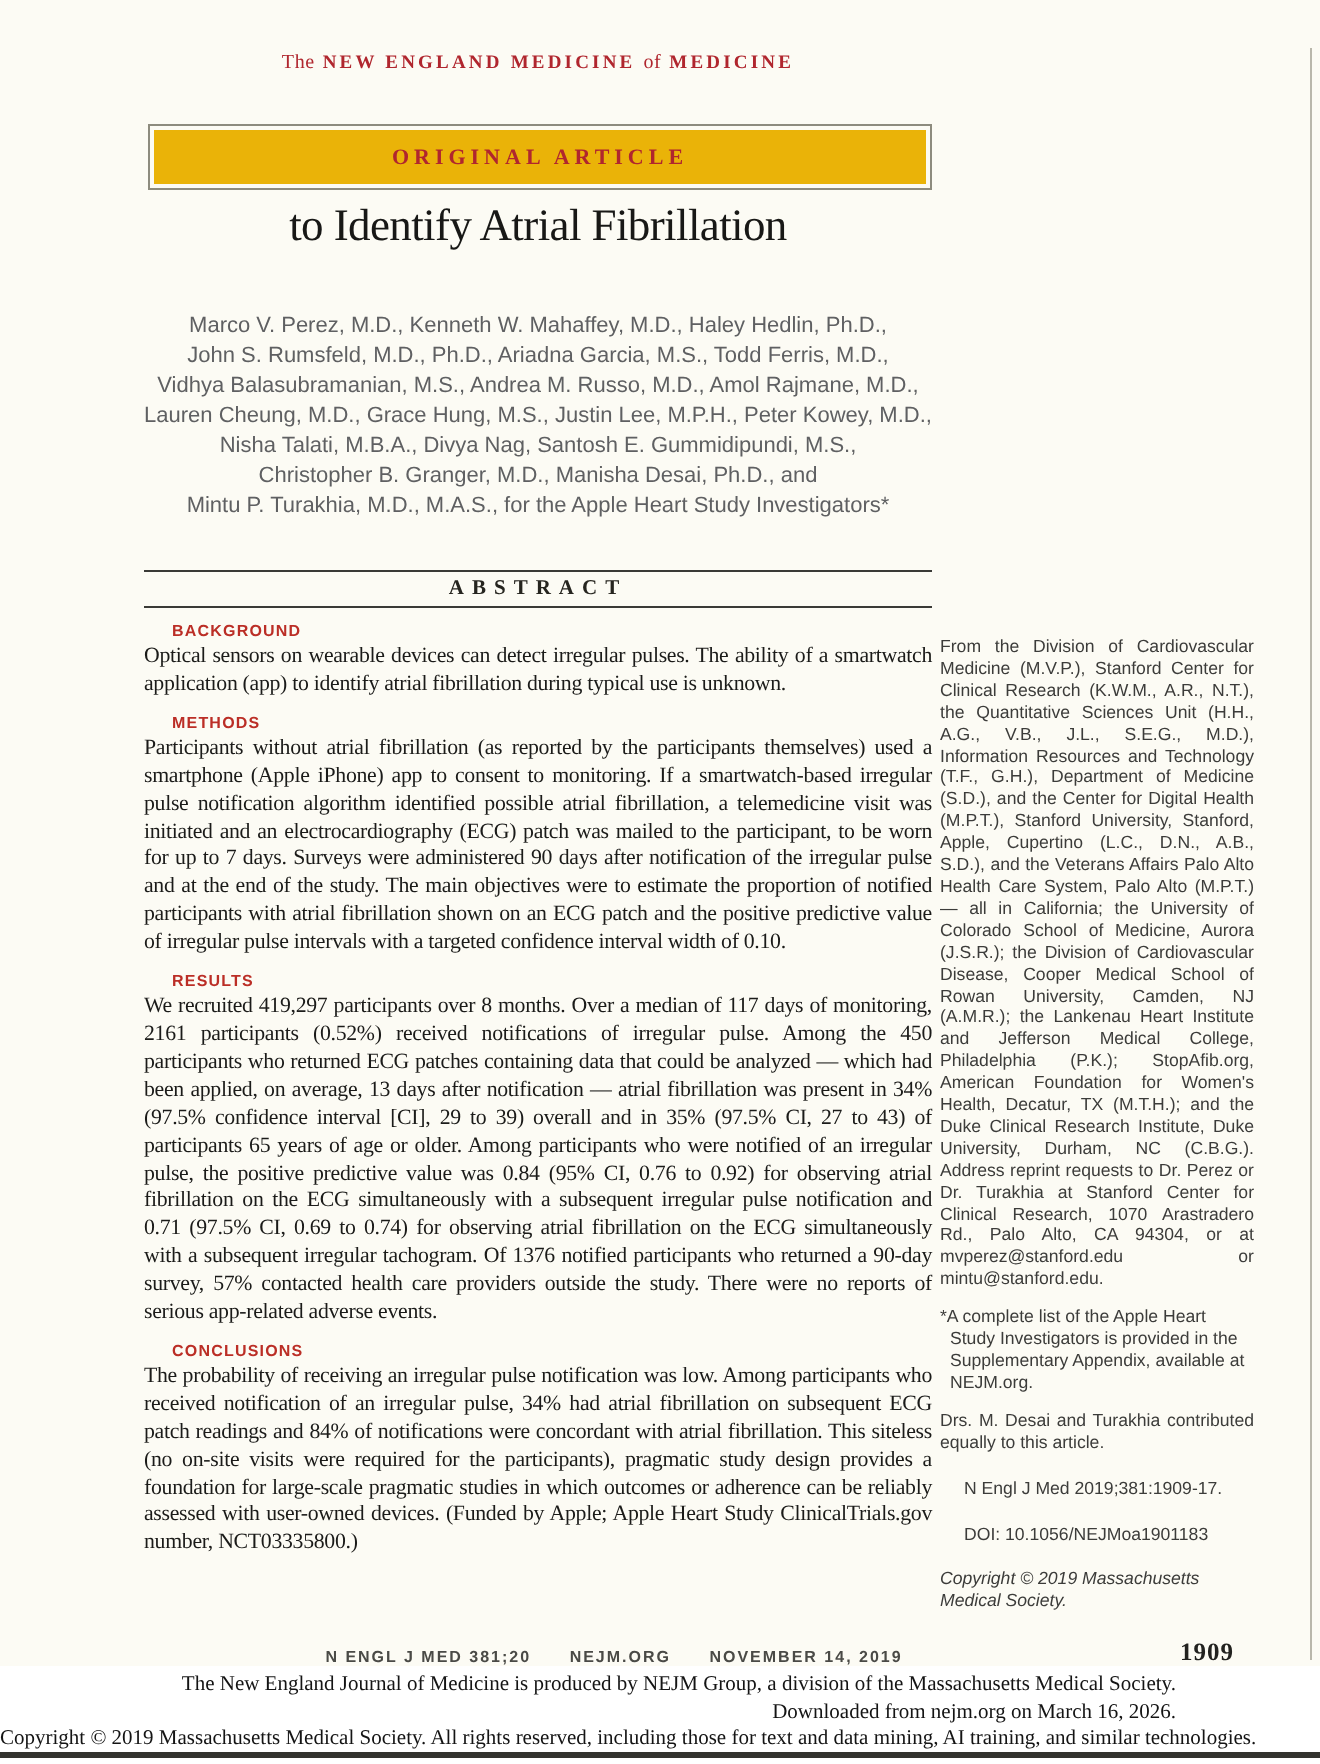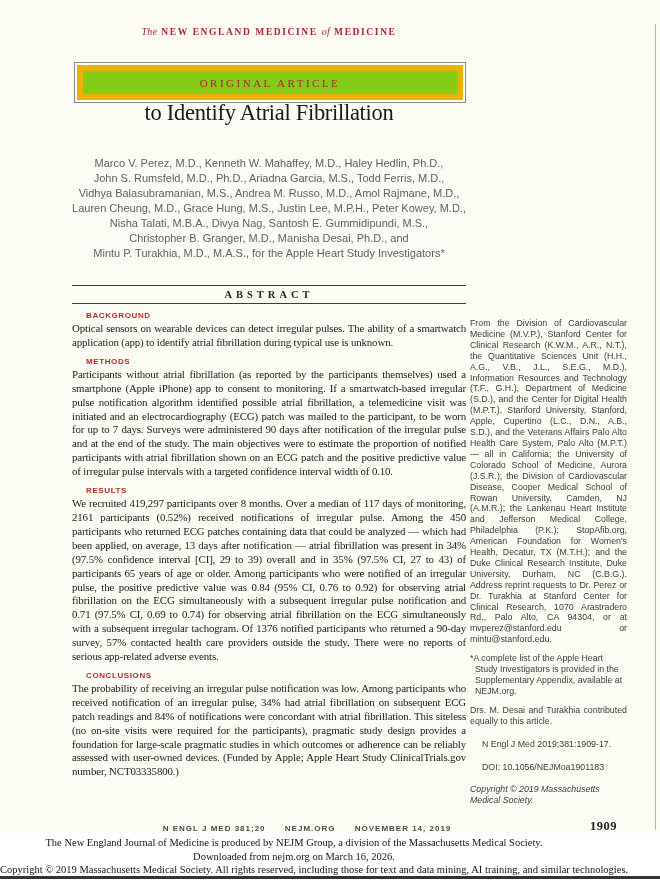--- a/index.html
+++ b/index.html
@@ -14,29 +14,29 @@
   }
   .page-edge-right{
     position:absolute;left:655px;top:24px;width:1px;height:806px;
     background:#b9b7ab;
   }
   .masthead{
     position:absolute;left:72px;top:26px;width:394px;
     text-align:center;white-space:nowrap;
     color:#b0262e;font-size:9.5px;letter-spacing:1.6px;font-weight:bold;
   }
-  .masthead .it{font-style:italic;font-weight:normal;letter-spacing:0.3px;text-transform:none;font-size:10px;}
+  .masthead .it{font-weight:normal;letter-spacing:0.3px;text-transform:none;font-size:10px;}
   .obox-outer{
     position:absolute;left:74px;top:62px;width:386px;
     border:1px solid #8d8b7e;padding:2px;background:#fcfbf4;
   }
   .obox-inner{
-    border:6px solid #eab308;background:#84cc16;
+    border:2px solid #eab308;background:#eab308;
     text-align:center;padding:6px 0 5px 0;
-    color:#b0262e;font-size:11px;font-weight:normal;letter-spacing:2.5px;
+    color:#b0262e;font-size:11px;font-weight:bold;letter-spacing:2.5px;
   }
   .title{
     position:absolute;left:72px;top:100px;width:394px;
     text-align:center;color:#181816;
     font-size:22.5px;line-height:25px;font-weight:normal;letter-spacing:-0.3px;
     white-space:nowrap;margin:0;
   }
   .authors{
     position:absolute;left:72px;top:156px;width:394px;
     text-align:center;color:#5f6062;
@@ -79,21 +79,21 @@
     white-space:nowrap;
   }
   .journal-line span{margin:0 8px;}
   .page-number{
     position:absolute;left:590px;top:819px;width:40px;
     color:#22221f;font-size:12.5px;font-weight:bold;
     letter-spacing:0.5px;
   }
   .download-notice{
     position:absolute;left:0;top:836px;width:588px;
-    text-align:center;color:#141414;
+    text-align:right;color:#141414;
     font-size:10.5px;line-height:13.5px;
   }
   .download-notice div{white-space:nowrap;}
   .bottom-line{
     position:absolute;left:0;top:876px;width:660px;height:3px;
     background:#33332f;
   }
 </style>
 </head>
 <body>

